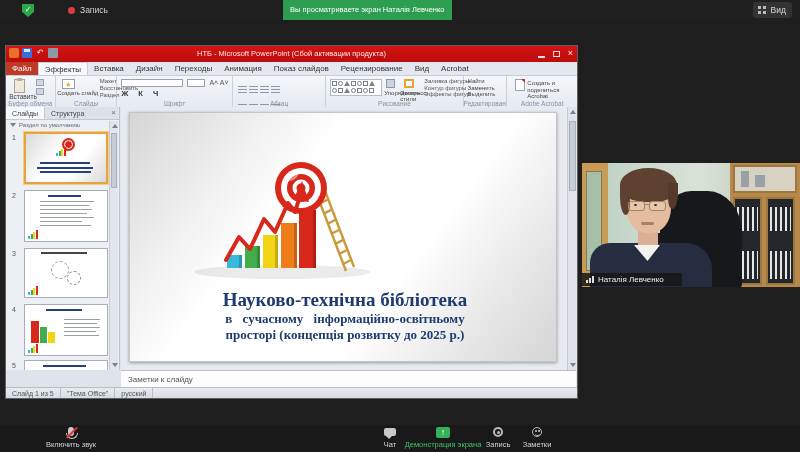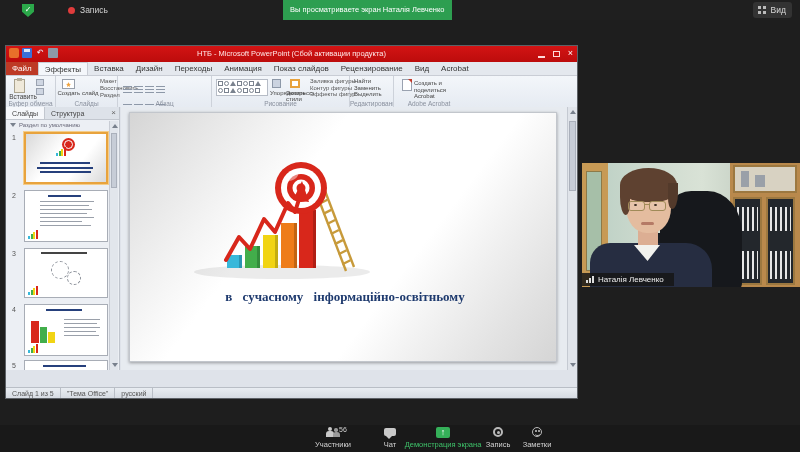--- a/index.html
+++ b/index.html
@@ -162,21 +162,21 @@
   .hair { position:absolute; left:38px; top:5px; width:57px; height:34px; background:#5e4130; border-radius:50% 50% 40% 45%; }
   .hair-l { position:absolute; left:38px; top:22px; width:10px; height:30px; background:#5e4130; border-radius:0 0 40% 60%; }
   .hair-r { position:absolute; left:86px; top:20px; width:10px; height:26px; background:#533a2b; border-radius:0 0 60% 40%; }
   .glass { position:absolute; top:38px; width:17px; height:10px; border:1px solid #a08a58; border-radius:3px; background:rgba(255,255,255,.12); }
   .g1 { left:46px; } .g2 { left:67px; }
   .gbridge { position:absolute; left:62px; top:41px; width:6px; height:1px; background:#a08a58; }
   .eye { position:absolute; top:41px; width:3px; height:2px; background:#3a2c22; border-radius:50%; }
   .e1 { left:52px; } .e2 { left:72px; }
   .mouth { position:absolute; left:59px; top:59px; width:13px; height:3px; background:#b57a66; border-radius:2px; }
   .nametag { position:absolute; left:0; bottom:1px; height:13px; background:rgba(22,22,22,.85); color:#eee;
-             font-size:8px; line-height:13px; padding:0 10px 0 16px; }
+             font-size:8px; line-height:13px; padding:0 18px 0 16px; }
   .abars { position:absolute; left:4px; bottom:3px; width:9px; height:7px; }
   .abars i { position:absolute; bottom:0; width:2px; background:#ddd; display:block; }
   .abars i:nth-child(1){left:0;height:3px} .abars i:nth-child(2){left:3px;height:5px} .abars i:nth-child(3){left:6px;height:7px}
 
   
   .botbar { position:absolute; left:0; top:425px; width:800px; height:27px; background:#191919; }
   .zbtn { position:absolute; top:1px; text-align:center; }
   .zlabel { font-size:7.5px; color:#d2d2d2; margin-top:1px; white-space:nowrap; }
   .zlabel.green { color:#3ec26a; }
   .zicon { position:relative; height:13px; }
@@ -275,20 +275,29 @@
           <div class="newslide-ico"></div>
           <div class="newslide-lbl">Создать слайд</div>
           <div class="sl-mini">
             <div>Макет</div>
             <div>Восстановить</div>
             <div>Раздел</div>
           </div>
         </div>
         <div class="glabel">Слайды</div>
       </div>
+      <div class="rgroup" style="width:116px">
+        <div class="gbody">
+          <div class="fontbox"></div>
+          <div class="sizebox"></div>
+          <div class="fmore">A˄ A˅</div>
+          <div class="fbtns">Ж К Ч</div>
+        </div>
+        <div class="glabel">Шрифт</div>
+      </div>
       <div class="rgroup" style="width:94px">
         <div class="gbody">
           <div class="parwrap">
             <span class="p-ico"></span><span class="p-ico"></span><span class="p-ico"></span><span class="p-ico"></span><br>
             <span class="p-ico"></span><span class="p-ico"></span><span class="p-ico"></span><span class="p-ico"></span>
           </div>
         </div>
         <div class="glabel">Абзац</div>
       </div>
       <div class="rgroup" style="width:138px">
@@ -466,31 +475,34 @@
             <circle cx="171" cy="75" r="20" fill="#ffffff"></circle>
             <circle cx="171" cy="75" r="14" fill="#d8271b"></circle>
             <circle cx="171" cy="75" r="8.5" fill="#ffffff"></circle>
             <circle cx="171" cy="75" r="4.5" fill="#d8271b"></circle>
             <ellipse cx="162" cy="63" rx="7" ry="4" fill="#ffffff" opacity="0.45" transform="rotate(-30 162 63)"></ellipse>
 
             <polyline points="96,147 109,124 120,136 134,106 145,119 158,90 165,99 170,83" fill="none" stroke="#d8271b" stroke-width="4" stroke-linejoin="round" stroke-linecap="round"></polyline>
             <polygon points="163,87 179,89 172,68" fill="#d8271b"></polygon>
           </svg>
           <div class="slide-title">
+            <div class="st1">Науково-технічна бібліотека</div>
             <div class="st2">в  сучасному  інформаційно-освітньому</div>
+            <div class="st3">просторі (концепція розвитку до 2025 р.)</div>
           </div>
         </div>
       </div>
       <div class="vscroll" style="position:absolute;right:0;top:0;bottom:0;">
         <span class="sarrow-u"></span>
         <div class="vthumb"></div>
         <span class="sarrow-d"></span>
       </div>
     </div>
 
+    <div class="notes">Заметки к слайду</div>
 
     <div class="statusbar">
       <span>Слайд 1 из 5</span>
       <span>"Тема Office"</span>
       <span>русский</span>
     </div>
   </div>
 
   <div class="cam">
     <div class="wall"></div>
@@ -530,34 +542,29 @@
       <span class="abars">
           <i></i>
           <i></i>
           <i></i>
         </span>
       <span>Наталія Левченко</span>
     </div>
   </div>
 
   <div class="botbar">
-
-
-    <div class="zbtn" style="left:295px;width:76px">
+    <div class="zbtn" style="left:18px;width:106px">
       <div class="zicon">
-        <span class="ppl">
-            <i class="h1"></i>
-            <i class="b1"></i>
-            <i class="h2"></i>
-            <i class="b2"></i>
-          </span>
-        <span class="pcount">56</span>
-      </div>
-      <div class="zlabel">Участники</div>
-    </div>
+          <span class="mic"></span>
+        <span class="slash"></span>
+        </div>
+      <div class="zlabel">Включить звук</div>
+    </div>
+
+
 
     <div class="zbtn" style="left:368px;width:44px">
       <div class="zicon">
           <span class="chatico"></span>
         </div>
       <div class="zlabel">Чат</div>
     </div>
     <div class="zbtn" style="left:398px;width:90px">
       <div class="zicon">
           <span class="shareico">↑</span>

